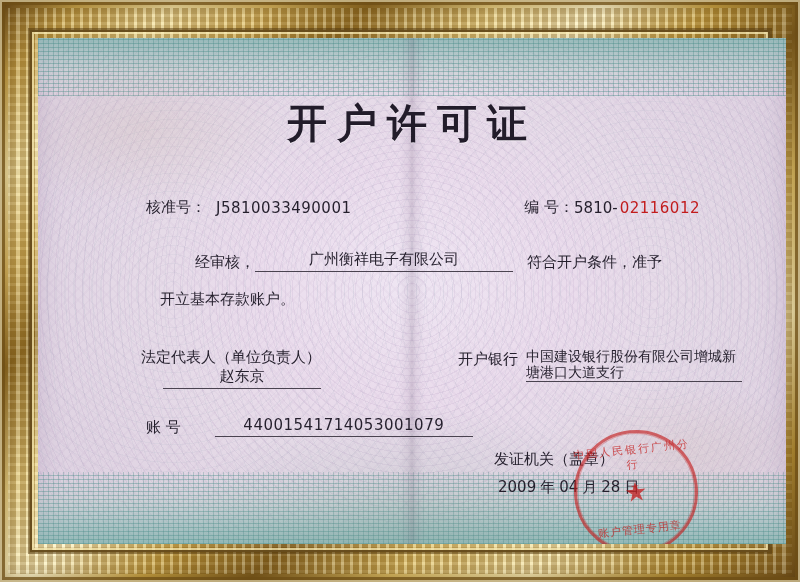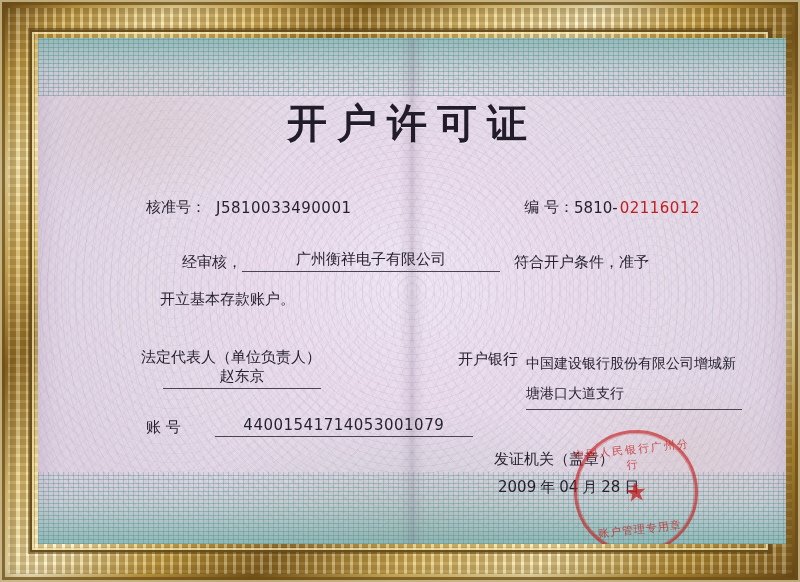--- a/index.html
+++ b/index.html
@@ -198,21 +198,21 @@
     right: 86px;
   }
   #serial-number {
     color: #c21c1c;
     padding-left: 2px;
     letter-spacing: 0.5px;
   }
 
   #row-body1 {
     top: 212px;
-    left: 144px;
+    left: 157px;
     align-items: flex-end;
   }
   #company-name {
     min-width: 250px;
     font-size: 15px;
   }
   #row-body1 .after {
     padding-left: 14px;
   }
 
@@ -236,21 +236,21 @@
     top: 310px;
     left: 420px;
     align-items: flex-start;
   }
   #bank-label { padding-top: 2px; }
   #bank-name {
     display: inline-block;
     width: 216px;
     margin-left: 8px;
     font-size: 14px;
-    line-height: 30px;
+    line-height: 16px;
     white-space: normal;
     border-bottom: 1px solid #4a4350;
     padding-bottom: 1px;
     text-align: left;
   }
 
   #row-account {
     top: 378px;
     left: 108px;
     gap: 16px;

